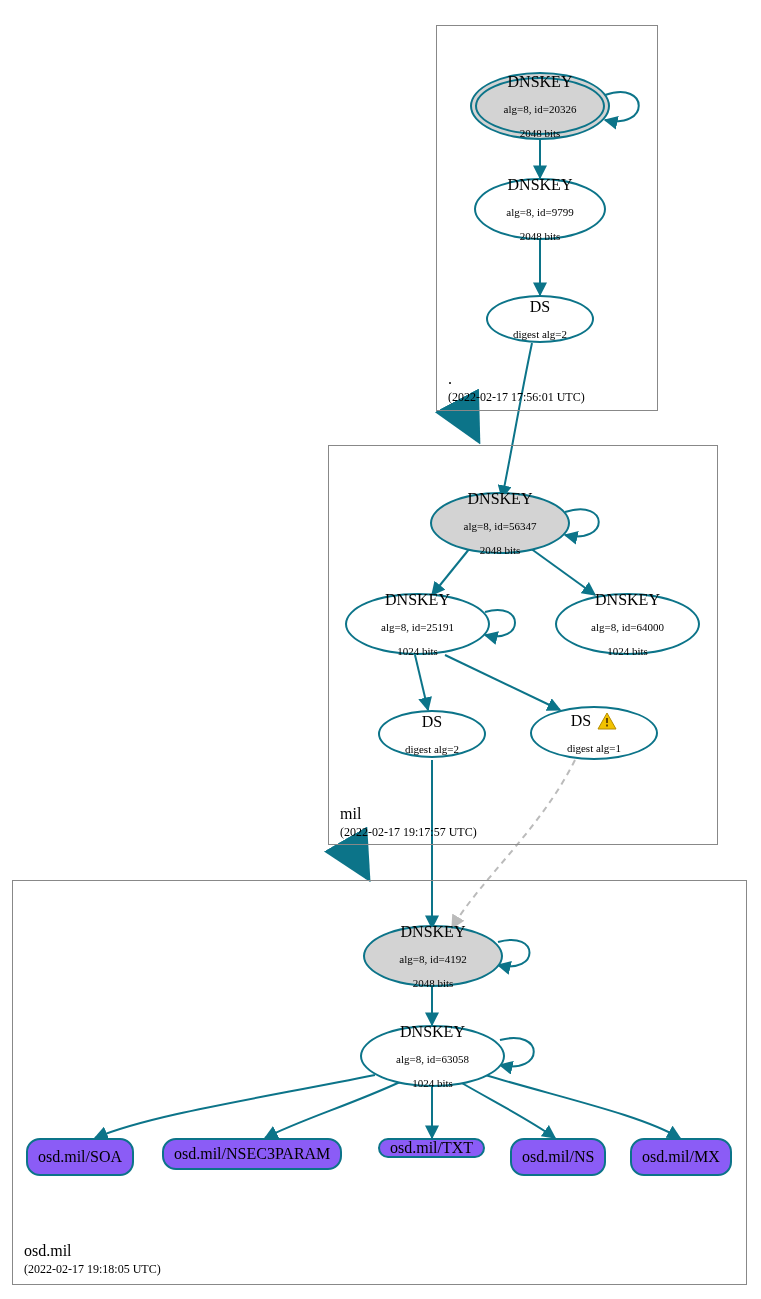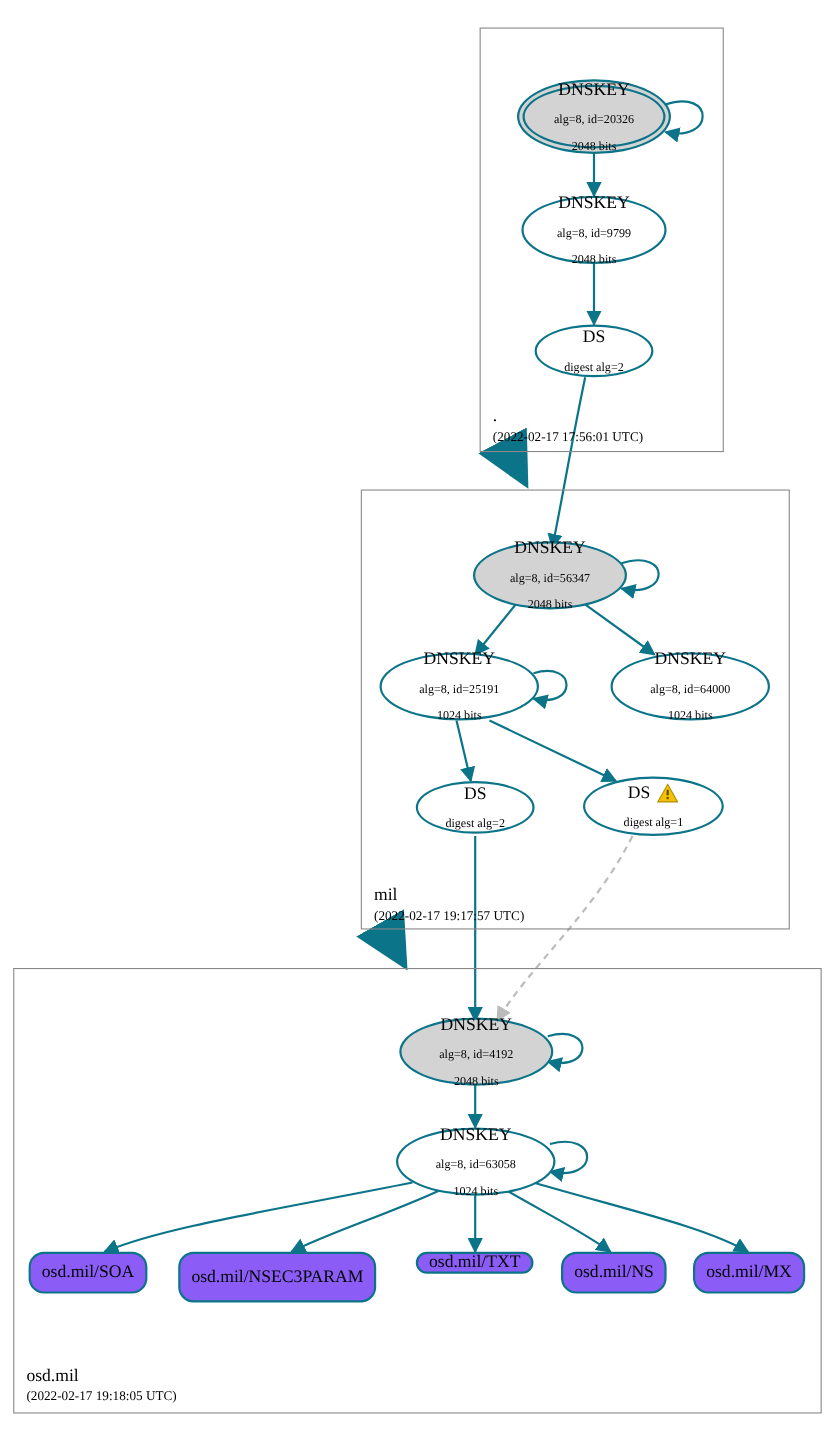--- a/index.html
+++ b/index.html
@@ -215,16 +215,16 @@
   <div class="node-sub">2048 bits</div>
 </div>
 
 <div class="node-ellipse" style="left:360px; top:1025px; width:145px; height:62px;">
   <div class="node-title">DNSKEY</div>
   <div class="node-sub">alg=8, id=63058</div>
   <div class="node-sub">1024 bits</div>
 </div>
 
 <div class="rr-node" style="left:26px; top:1138px; height:38px;">osd.mil/SOA</div>
-<div class="rr-node" style="left:162px; top:1138px; height:46px;">osd.mil/NSEC3PARAM</div>
+<div class="rr-node" style="left:162px; top:1138px; height:32px;">osd.mil/NSEC3PARAM</div>
 <div class="rr-node" style="left:378px; top:1138px; height:20px;">osd.mil/TXT</div>
 <div class="rr-node" style="left:510px; top:1138px; height:38px;">osd.mil/NS</div>
 <div class="rr-node" style="left:630px; top:1138px; height:38px;">osd.mil/MX</div>
 
 </body></html>

